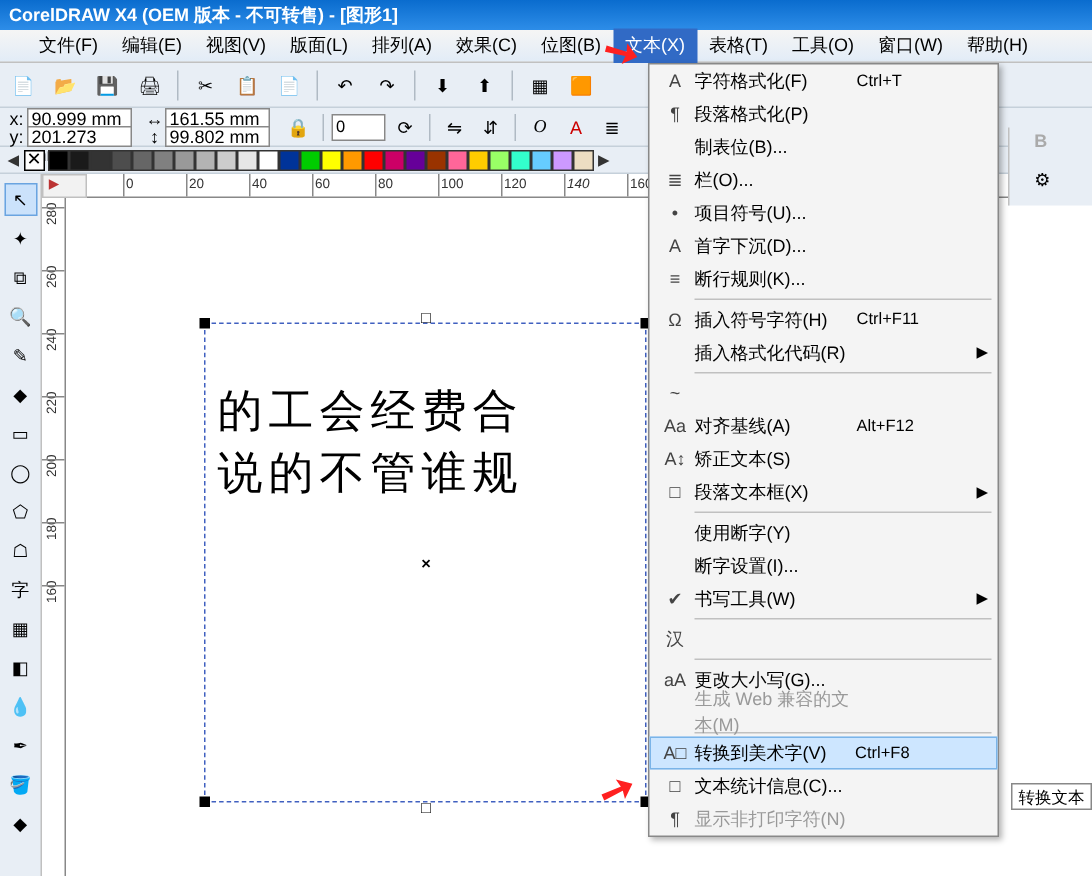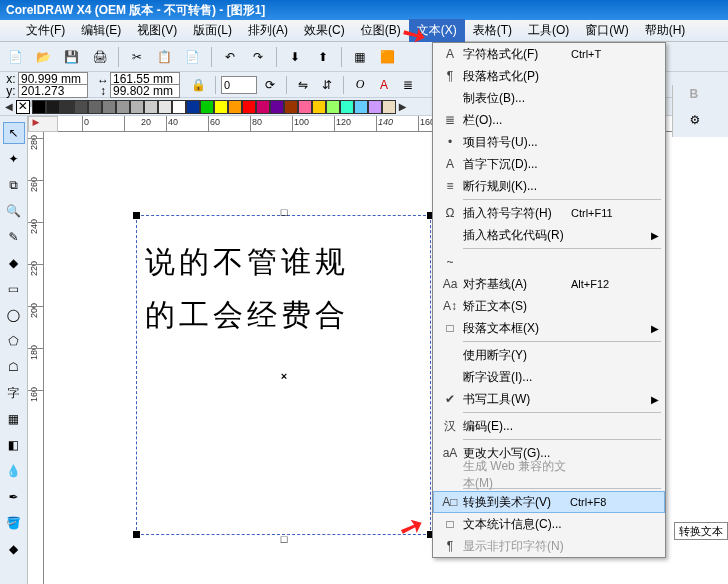--- a/index.html
+++ b/index.html
@@ -194,21 +194,21 @@
     <div class="tool">🪣</div>
     <div class="tool">◆</div>
   </div>
 
   <div class="ruler-corner">
       <span class="play">▶</span>
     </div>
   <div class="ruler-h" id="rulerH">
       <div class="ticknum" style="left: 26px;">0</div>
       <div class="tick" style="left: 24px;"></div>
-      <div class="ticknum" style="left: 83px;">20</div>
+      <div class="ticknum" style="left: 68px;">20</div>
       <div class="tick" style="left: 66px;"></div>
       <div class="ticknum" style="left: 110px;">40</div>
       <div class="tick" style="left: 108px;"></div>
       <div class="ticknum" style="left: 152px;">60</div>
       <div class="tick" style="left: 150px;"></div>
       <div class="ticknum" style="left: 194px;">80</div>
       <div class="tick" style="left: 192px;"></div>
       <div class="ticknum" style="left: 236px;">100</div>
       <div class="tick" style="left: 234px;"></div>
       <div class="ticknum" style="left: 278px;">120</div>
@@ -240,22 +240,22 @@
   <div class="canvas-area">
     <div class="sel-box">
       <div class="sel-handle" style="left:-4px;top:-4px"></div>
       <div class="sel-handle" style="right:-4px;top:-4px"></div>
       <div class="sel-handle" style="left:-4px;bottom:-4px"></div>
       <div class="sel-handle" style="right:-4px;bottom:-4px"></div>
       <div class="sel-mid" style="left:50%;top:-10px;margin-left:-5px;">□</div>
       <div class="sel-mid" style="left:50%;bottom:-10px;margin-left:-5px;">□</div>
       <div class="sel-mid" style="left:50%;top:50%;margin:-5px 0 0 -5px;">×</div>
       <div style="position:absolute;left:8px;top:26px;">
+        <div class="canvas-text" style="margin-top:12px;">的工会经费合</div>
         <div class="canvas-text">说的不管谁规</div>
-        <div class="canvas-text" style="margin-top:12px;">的工会经费合</div>
       </div>
     </div>
   </div>
 </div>
 
 <div class="dropdown" id="dropdown">
     <div class="row">
       <div class="icon-col">A</div>
       <div class="label">字符格式化(F)</div>
       <div class="shortcut">Ctrl+T</div>
@@ -349,21 +349,20 @@
     </div>
     <div class="row">
       <div class="icon-col">✔</div>
       <div class="label">书写工具(W)</div>
       <div class="shortcut"></div>
       <div class="arrow-col">▶</div>
     </div>
     <div class="divider"></div>
     <div class="row">
       <div class="icon-col">汉</div>
-      <div class="label">编码(E)...</div>
       <div class="shortcut"></div>
       <div class="arrow-col"></div>
     </div>
     <div class="divider"></div>
     <div class="row">
       <div class="icon-col">aA</div>
       <div class="label">更改大小写(G)...</div>
       <div class="shortcut"></div>
       <div class="arrow-col"></div>
     </div>

